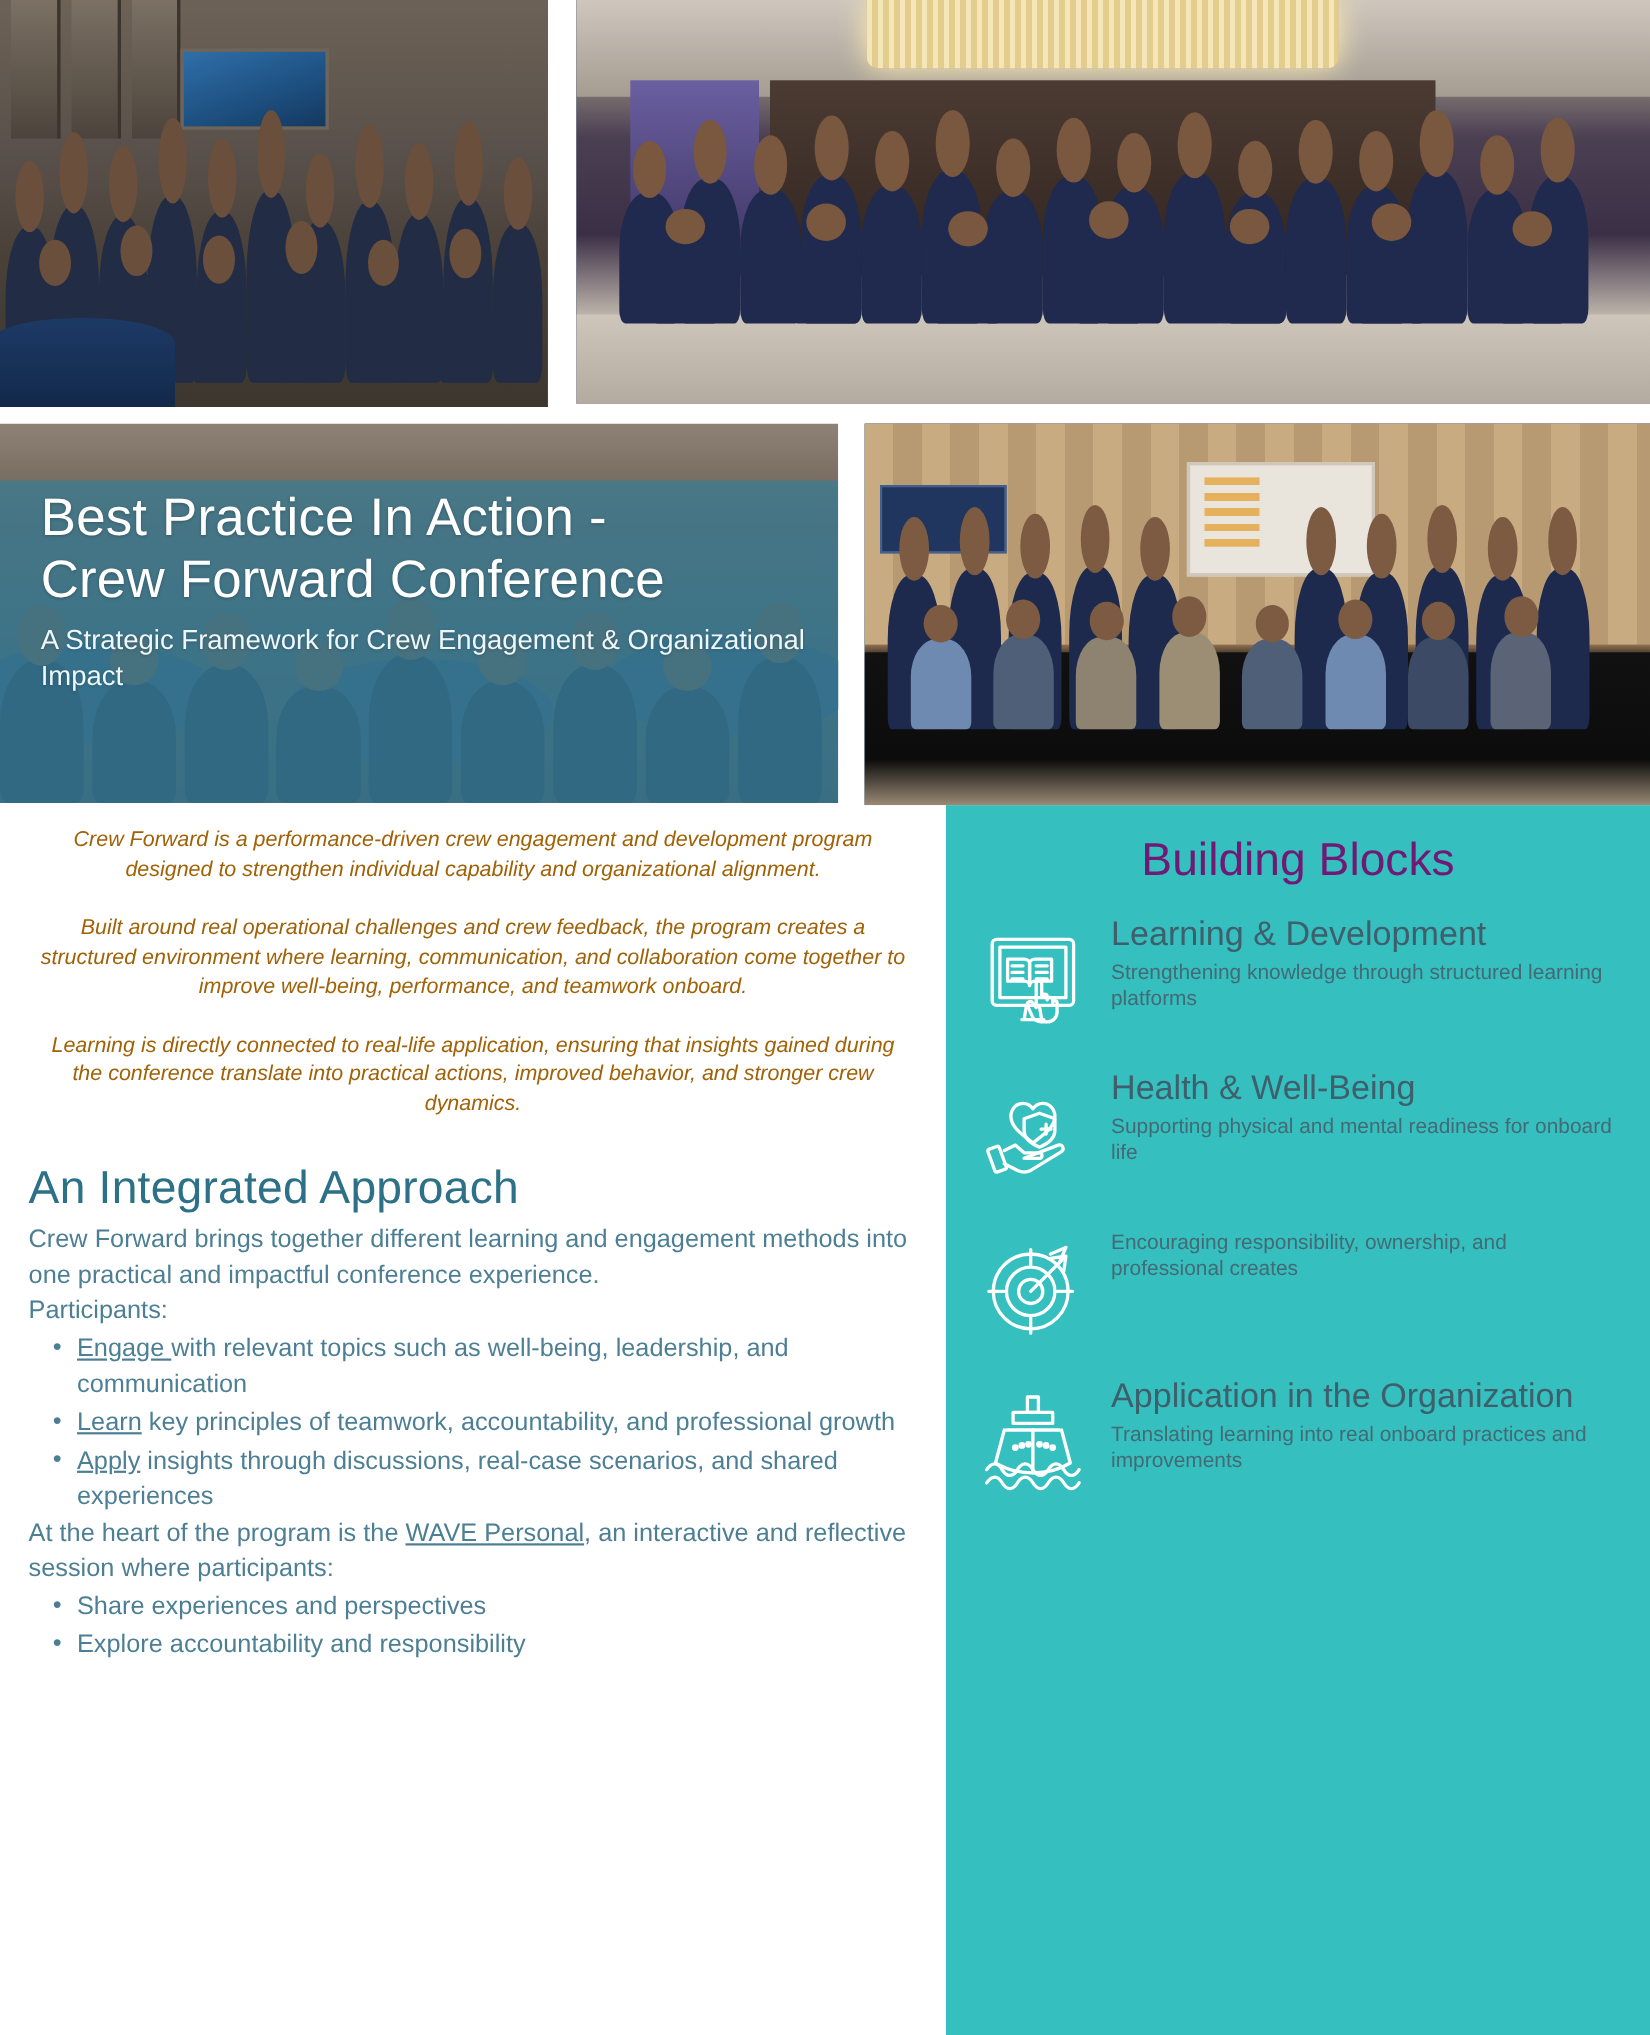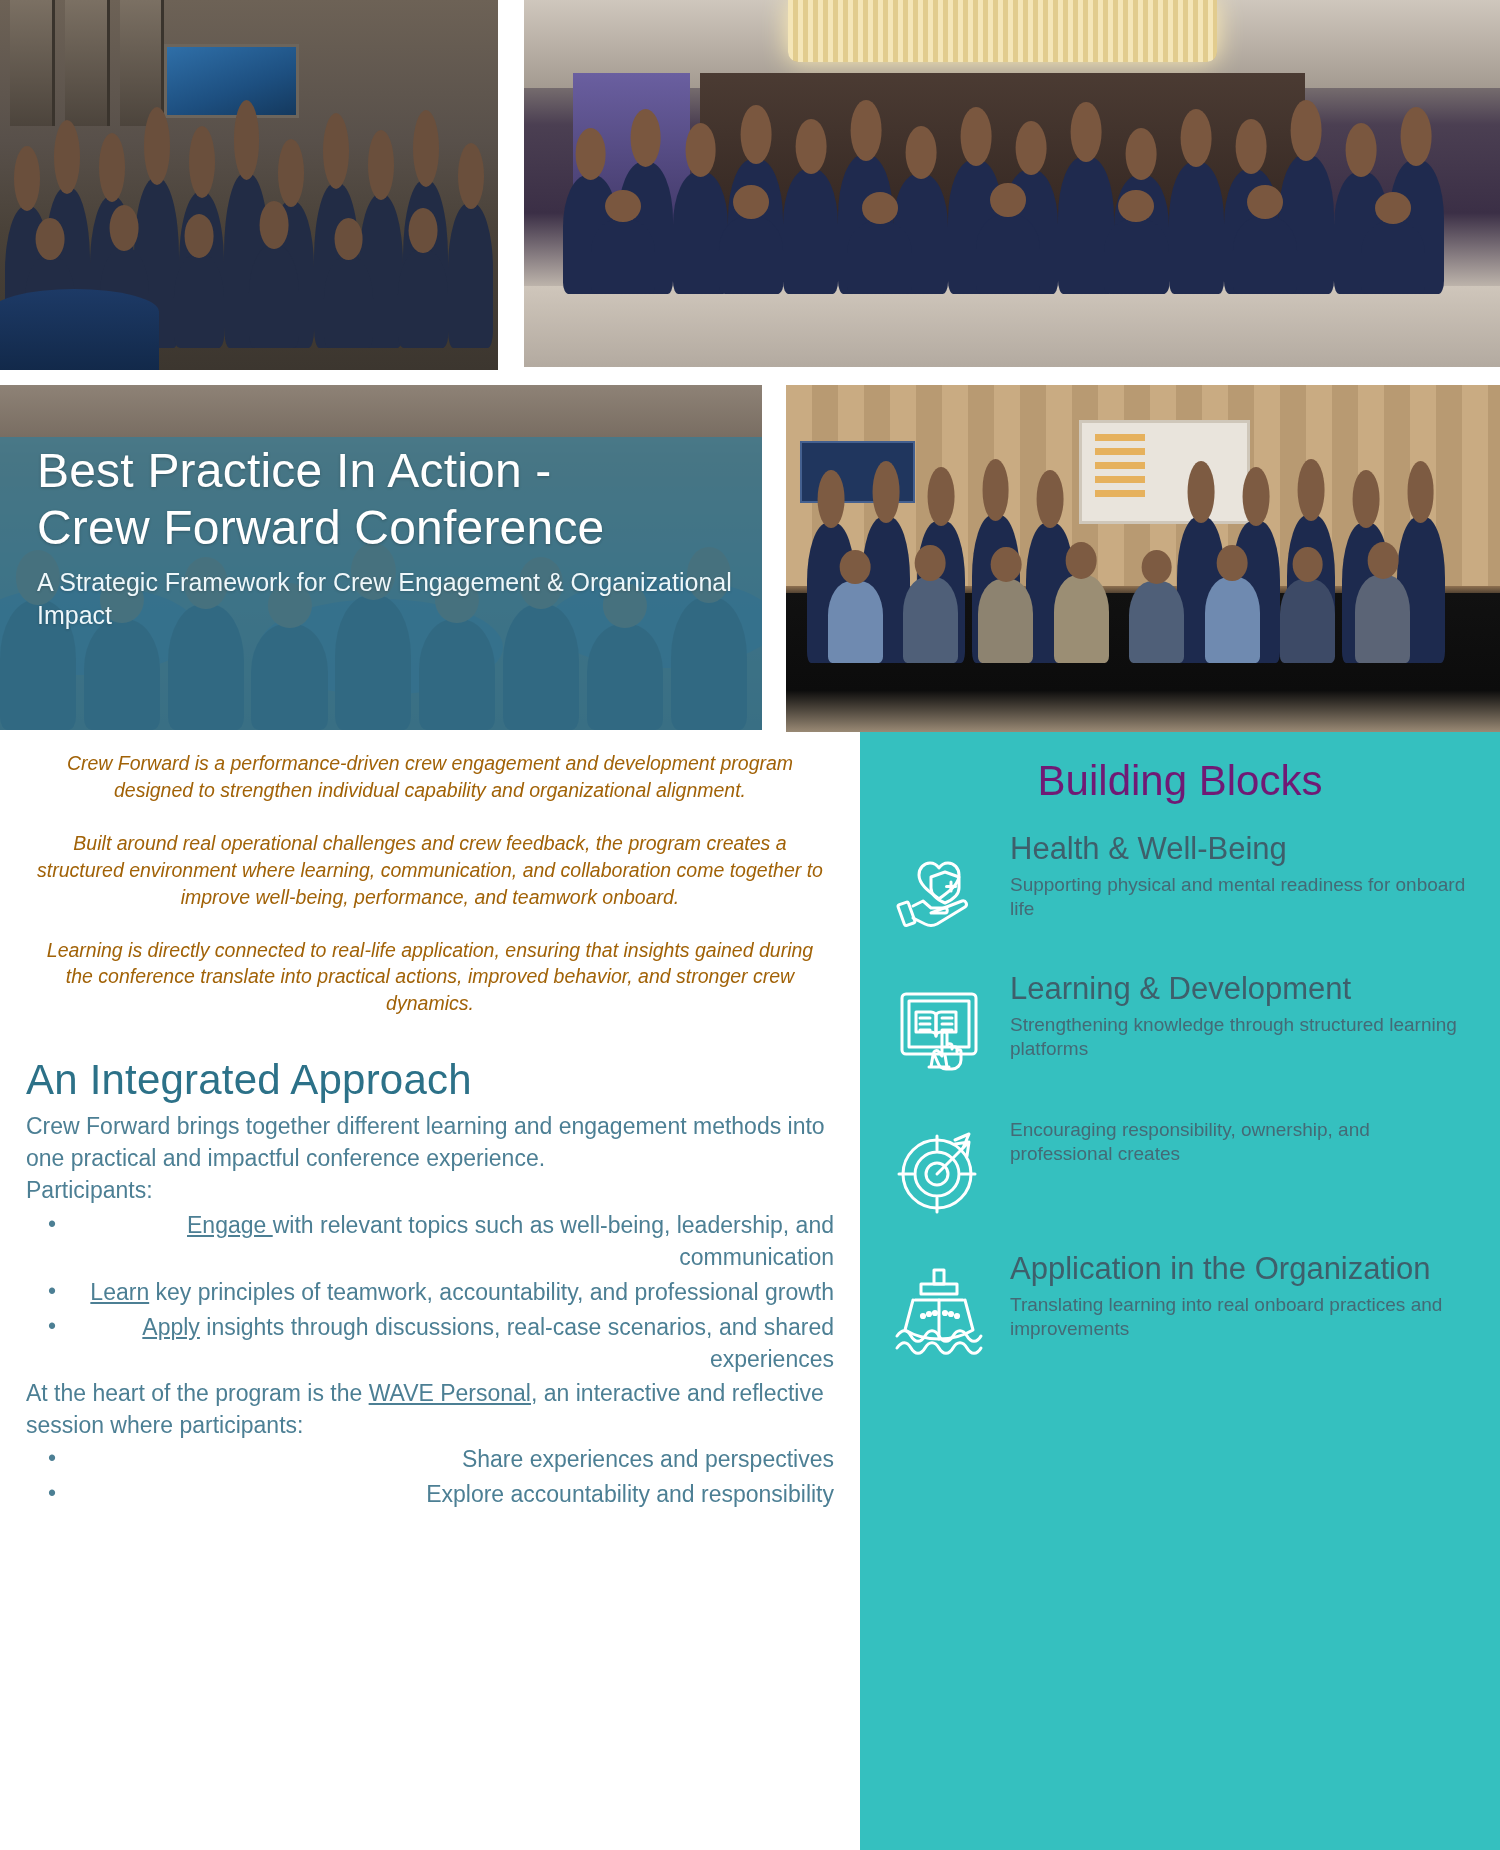--- a/index.html
+++ b/index.html
@@ -106,21 +106,21 @@
 
   .intro { width:790px; margin:0 auto; text-align:center; }
   .intro p { font-style:italic; color:#a16207; font-size:19.5px; line-height:1.38;
     margin-bottom:26px; }
   .intro p:last-child { margin-bottom:0; }
 
   .sec-head { color:#2c7188; font-size:42px; font-weight:400; line-height:1.1;
     margin:40px 0 8px 0; letter-spacing:.2px; }
   .body-txt { color:#4c7f94; font-size:23px; line-height:1.38; }
   .body-txt u { text-decoration:underline; text-underline-offset:2px; }
-  ul.blist { list-style:none; margin:2px 0 0 0; padding:0;text-align:right; }
+  ul.blist { list-style:none; margin:2px 0 0 0; padding:0; }
   ul.blist li { position:relative; padding-left:44px; color:#4c7f94;
     font-size:23px; line-height:1.42; margin-bottom:2px; }
   ul.blist li::before { content:"•"; position:absolute; left:22px; top:-1px;
     color:#4c7f94; font-size:23px; }
 
   
   #building-blocks { position:absolute; left:860px; top:732px;
     width:640px; height:1118px; background:#35c0bf; color:#fff;
     padding:26px 24px 0 24px; }
   .bb-title { text-align:center; font-size:42px; font-weight:400; color:#701a75;
@@ -296,49 +296,49 @@
       <li>Explore accountability and responsibility</li>
     </ul>
   </div>
 
   <div id="building-blocks">
     <h2 class="bb-title">Building Blocks</h2>
 
     <div class="bb-item">
       <div class="bb-icon">
         <svg viewBox="0 0 100 100" fill="none" stroke="#ffffff" stroke-width="3" stroke-linecap="round" stroke-linejoin="round">
-          <path d="M30 35c0-7 5-12 11-12 4 0 7 2 9 5 2-3 5-5 9-5 6 0 11 5 11 12 0 11-14 19-20 24-6-5-20-13-20-24z"></path>
-          <path d="M56 32l14 5v11c0 8-7 12-14 15-7-3-14-7-14-15V37z"></path>
-          <path d="M62 42v9M57.5 46.5h9"></path>
-          <path d="M24 66l10-5 8 7h14c3 0 3 5 0 5H44"></path>
-          <path d="M42 73l31-12c4-1 6 4 3 6L48 84c-4 2-8 2-12 0l-12-6"></path>
-          <rect x="12" y="63" width="11" height="22" rx="2" transform="rotate(-20 17 74)"></rect>
-        </svg>
-      </div>
-      <div class="bb-body">
-        <div class="bb-h">Health &amp; Well-Being</div>
-        <div class="bb-p">Supporting physical and mental readiness for onboard life</div>
-      </div>
-    </div>
-
-    <div class="bb-item">
-      <div class="bb-icon">
-        <svg viewBox="0 0 100 100" fill="none" stroke="#ffffff" stroke-width="3" stroke-linecap="round" stroke-linejoin="round">
           <rect x="13" y="14" width="74" height="60" rx="4"></rect>
           <rect x="20" y="21" width="60" height="46"></rect>
           <path d="M40 87h20M44 75l-2 12M56 75l2 12"></path>
           <path d="M27 32h15c3 0 5 2 5 4v20c0-2-2-4-5-4H27z"></path>
           <path d="M67 32H52c-3 0-5 2-5 4v20c0-2 2-4 5-4h15z"></path>
           <path d="M31 38h10M31 44h10M31 50h10M53 38h10M53 44h10M53 50h10"></path>
           <path d="M58 54v12c0-3 5-3 5 0v3c0-3 5-3 5 0v3c0-3 4-3 4 0v8c0 5-4 9-9 9h-6c-4 0-7-3-8-6l-4-9c-1-3 3-5 5-2l3 4V54c0-3 5-3 5 0z"></path>
         </svg>
       </div>
       <div class="bb-body">
         <div class="bb-h">Learning &amp; Development</div>
         <div class="bb-p">Strengthening knowledge through structured learning platforms</div>
+      </div>
+    </div>
+
+    <div class="bb-item">
+      <div class="bb-icon">
+        <svg viewBox="0 0 100 100" fill="none" stroke="#ffffff" stroke-width="3" stroke-linecap="round" stroke-linejoin="round">
+          <path d="M30 35c0-7 5-12 11-12 4 0 7 2 9 5 2-3 5-5 9-5 6 0 11 5 11 12 0 11-14 19-20 24-6-5-20-13-20-24z"></path>
+          <path d="M56 32l14 5v11c0 8-7 12-14 15-7-3-14-7-14-15V37z"></path>
+          <path d="M62 42v9M57.5 46.5h9"></path>
+          <path d="M24 66l10-5 8 7h14c3 0 3 5 0 5H44"></path>
+          <path d="M42 73l31-12c4-1 6 4 3 6L48 84c-4 2-8 2-12 0l-12-6"></path>
+          <rect x="12" y="63" width="11" height="22" rx="2" transform="rotate(-20 17 74)"></rect>
+        </svg>
+      </div>
+      <div class="bb-body">
+        <div class="bb-h">Health &amp; Well-Being</div>
+        <div class="bb-p">Supporting physical and mental readiness for onboard life</div>
       </div>
     </div>
 
     <div class="bb-item">
       <div class="bb-icon">
         <svg viewBox="0 0 100 100" fill="none" stroke="#ffffff" stroke-width="3" stroke-linecap="round" stroke-linejoin="round">
           <circle cx="48" cy="54" r="34"></circle>
           <circle cx="48" cy="54" r="22"></circle>
           <circle cx="48" cy="54" r="11"></circle>
           <path d="M48 16v14M48 78v14M10 54h14M72 54h14"></path>

